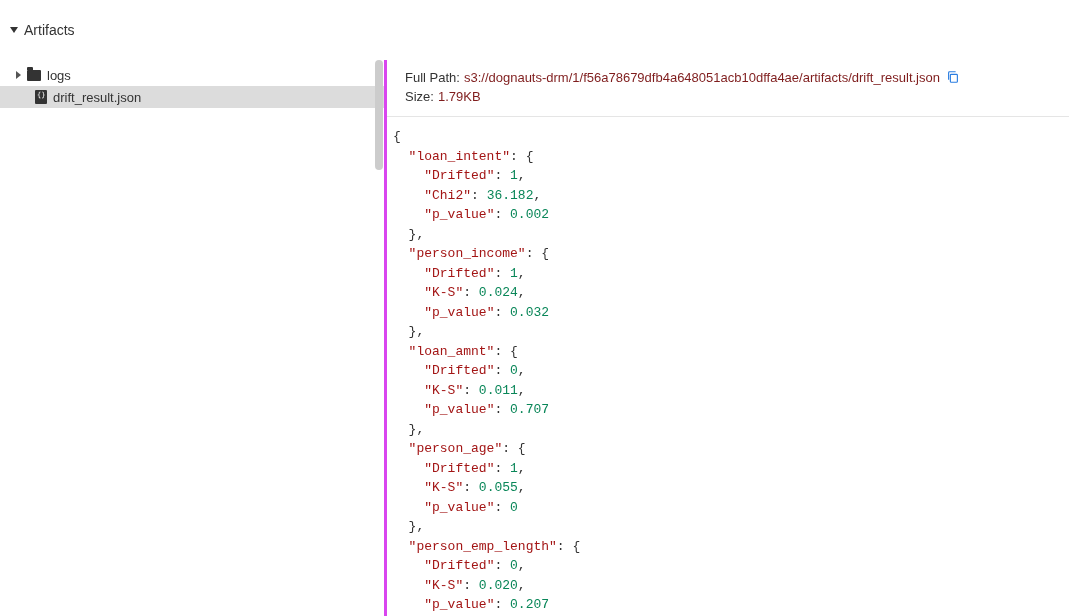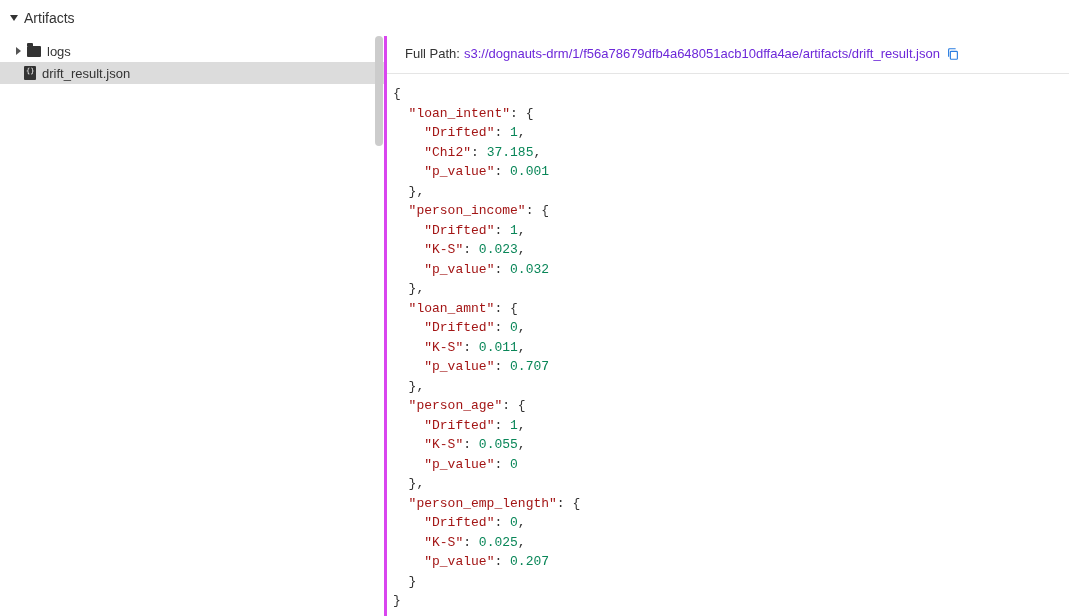--- a/index.html
+++ b/index.html
@@ -8,21 +8,21 @@
       font-size: 13px;
       color: #333;
       background: #fff;
       width: 1069px;
       height: 616px;
       overflow: hidden;
     }
     .header {
       display: flex;
       align-items: center;
-      padding: 10px 10px;
+      padding: 22px 10px;
       gap: 6px;
     }
     .caret-down {
       display: inline-block;
       width: 0; height: 0;
       border-left: 4px solid transparent;
       border-right: 4px solid transparent;
       border-top: 6px solid #333;
     }
     .header-title {
@@ -57,21 +57,21 @@
       align-items: center;
       height: 22px;
       padding-left: 16px;
       gap: 6px;
       cursor: pointer;
     }
     .tree-row.selected {
       background: #dcdcdc;
     }
     .tree-row.nested {
-      padding-left: 24px;
+      padding-left: 35px;
     }
     .caret-right {
       display: inline-block;
       width: 0; height: 0;
       border-top: 4px solid transparent;
       border-bottom: 4px solid transparent;
       border-left: 5px solid #555;
     }
     .folder-icon {
       display: inline-block;
@@ -115,27 +115,27 @@
       overflow: hidden;
     }
     .content-header {
       padding: 10px 18px 8px 18px;
       border-bottom: 1px solid #e5e5e5;
       font-size: 13px;
       color: #555;
     }
     .content-header-row {
       display: flex;
-      align-items: flex-end;
+      align-items: flex-start;
       gap: 4px;
       margin-bottom: 4px;
       flex-wrap: wrap;
     }
     .hdr-label { color: #333; }
-    .hdr-value { color: #6d28d9; word-break: break-all; }
+    .hdr-value { color: #7f1d1d; word-break: break-all; }
     .copy-icon {
       display: inline-flex;
       width: 14px; height: 14px;
       color: #2a7de1;
       cursor: pointer;
       margin-left: 2px;
     }
     .copy-icon svg { width: 14px; height: 14px; }
     .json-viewer {
       flex: 1;
@@ -180,42 +180,46 @@
       <div class="content-header-row">
         <span class="hdr-label">Full Path:</span>
           <span class="hdr-value">s3://dognauts-drm/1/f56a78679dfb4a648051acb10dffa4ae/artifacts/drift_result.json</span>
         <span class="copy-icon">
           <svg viewBox="0 0 16 16" fill="none" stroke="currentColor" stroke-width="1.3">
             <rect x="5" y="5" width="8" height="9" rx="1"></rect>
             <path d="M3 11 V3 a1 1 0 0 1 1 -1 h7"></path>
           </svg>
         </span>
       </div>
+      <div class="content-header-row">
+        <span class="hdr-label">Size:</span>
+        <span class="hdr-value">1.79KB</span>
+      </div>
     </div>
     <div class="json-viewer" id="json-viewer"><span class="tok-brace">{</span>
   <span class="tok-key">"loan_intent"</span><span class="tok-punc">: </span><span class="tok-brace">{</span>
     <span class="tok-key">"Drifted"</span><span class="tok-punc">: </span><span class="tok-num">1</span><span class="tok-punc">,</span>
-    <span class="tok-key">"Chi2"</span><span class="tok-punc">: </span><span class="tok-num">37.185</span><span class="tok-punc">,</span>
-    <span class="tok-key">"p_value"</span><span class="tok-punc">: </span><span class="tok-num">0.001</span>
+    <span class="tok-key">"Chi2"</span><span class="tok-punc">: </span><span class="tok-num">36.182</span><span class="tok-punc">,</span>
+    <span class="tok-key">"p_value"</span><span class="tok-punc">: </span><span class="tok-num">0.002</span>
   <span class="tok-brace">}</span><span class="tok-punc">,</span>
   <span class="tok-key">"person_income"</span><span class="tok-punc">: </span><span class="tok-brace">{</span>
     <span class="tok-key">"Drifted"</span><span class="tok-punc">: </span><span class="tok-num">1</span><span class="tok-punc">,</span>
-    <span class="tok-key">"K-S"</span><span class="tok-punc">: </span><span class="tok-num">0.023</span><span class="tok-punc">,</span>
+    <span class="tok-key">"K-S"</span><span class="tok-punc">: </span><span class="tok-num">0.024</span><span class="tok-punc">,</span>
     <span class="tok-key">"p_value"</span><span class="tok-punc">: </span><span class="tok-num">0.032</span>
   <span class="tok-brace">}</span><span class="tok-punc">,</span>
   <span class="tok-key">"loan_amnt"</span><span class="tok-punc">: </span><span class="tok-brace">{</span>
     <span class="tok-key">"Drifted"</span><span class="tok-punc">: </span><span class="tok-num">0</span><span class="tok-punc">,</span>
     <span class="tok-key">"K-S"</span><span class="tok-punc">: </span><span class="tok-num">0.011</span><span class="tok-punc">,</span>
     <span class="tok-key">"p_value"</span><span class="tok-punc">: </span><span class="tok-num">0.707</span>
   <span class="tok-brace">}</span><span class="tok-punc">,</span>
   <span class="tok-key">"person_age"</span><span class="tok-punc">: </span><span class="tok-brace">{</span>
     <span class="tok-key">"Drifted"</span><span class="tok-punc">: </span><span class="tok-num">1</span><span class="tok-punc">,</span>
     <span class="tok-key">"K-S"</span><span class="tok-punc">: </span><span class="tok-num">0.055</span><span class="tok-punc">,</span>
     <span class="tok-key">"p_value"</span><span class="tok-punc">: </span><span class="tok-num">0</span>
   <span class="tok-brace">}</span><span class="tok-punc">,</span>
   <span class="tok-key">"person_emp_length"</span><span class="tok-punc">: </span><span class="tok-brace">{</span>
     <span class="tok-key">"Drifted"</span><span class="tok-punc">: </span><span class="tok-num">0</span><span class="tok-punc">,</span>
-    <span class="tok-key">"K-S"</span><span class="tok-punc">: </span><span class="tok-num">0.025</span><span class="tok-punc">,</span>
+    <span class="tok-key">"K-S"</span><span class="tok-punc">: </span><span class="tok-num">0.020</span><span class="tok-punc">,</span>
     <span class="tok-key">"p_value"</span><span class="tok-punc">: </span><span class="tok-num">0.207</span>
   <span class="tok-brace">}</span>
 <span class="tok-brace">}</span></div>
   </div>
 </div>
 
 </body></html>

